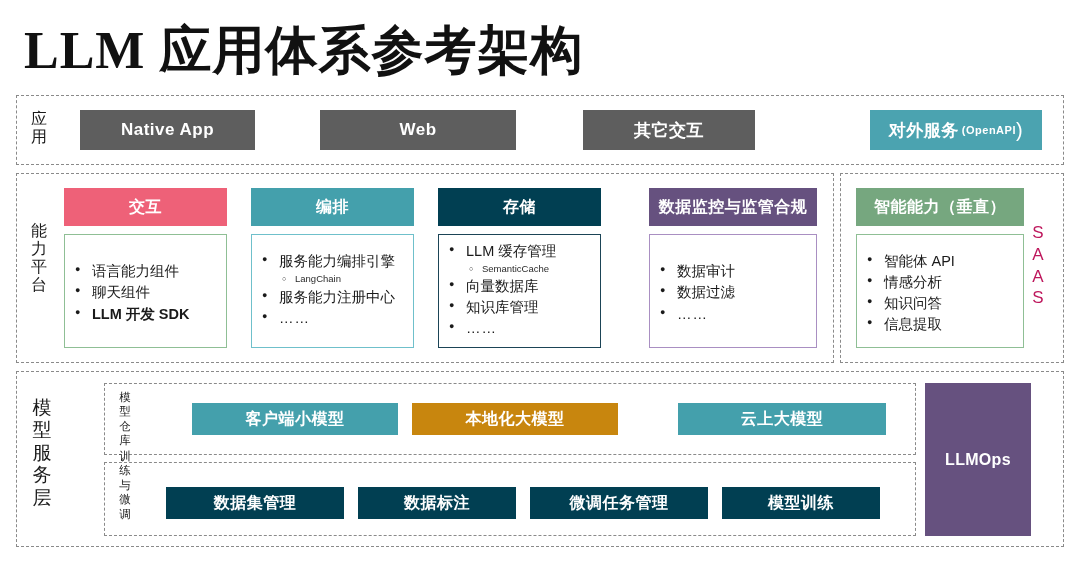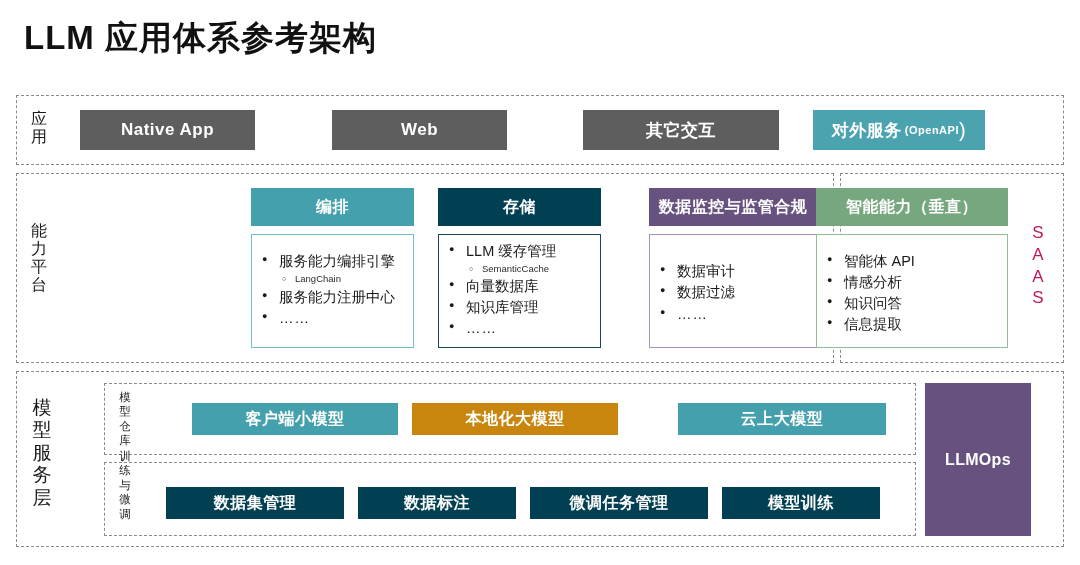--- a/index.html
+++ b/index.html
@@ -7,23 +7,23 @@
     width: 1080px; height: 565px;
     background: #ffffff;
     font-family: "Liberation Sans", "DejaVu Sans", sans-serif;
     overflow: hidden;
   }
   .page { position: relative; width: 1080px; height: 565px; }
 
   
   .title {
     position: absolute; left: 24px; top: 16px;
-    font-family: Liberation Sans, sans-serif;
+    font-family: Liberation Serif, serif;
     font-weight: bold;
-    font-size: 33px;
+    font-size: 52px;
     letter-spacing: 1px;
     color: #111111;
     white-space: nowrap;
   }
 
   
   .row-frame {
     position: absolute;
     border: 1.5px dashed #8a8a8a;
     background: #ffffff;
@@ -47,23 +47,23 @@
   #label-model { left: 30px; top: 397px; font-size: 19px; line-height: 1.18; width: 24px; }
 
   
   .app-box {
     position: absolute; top: 110px; height: 40px;
     display: flex; align-items: center; justify-content: center;
     color: #ffffff; font-weight: bold; font-size: 17px;
     letter-spacing: .5px;
   }
   #app-native { left: 80px;  width: 175px; background: #5e5e5e; }
-  #app-web    { left: 332px; width: 175px; background: #5e5e5e; }
-  #app-other  { left: 583px; width: 196px; background: #5e5e5e; }
-  #app-openapi{ left: 813px; width: 172px; background: #4BA3B0; }
+  #app-web    { left: 320px; width: 196px; background: #5e5e5e; }
+  #app-other  { left: 583px; width: 172px; background: #5e5e5e; }
+  #app-openapi{ left: 870px; width: 172px; background: #4BA3B0; }
   #app-openapi .sub { font-size: 11px; font-weight: bold; margin-left: 3px; }
   #app-openapi .paren { font-size: 20px; font-weight: normal; }
 
   
   .cap-col { position: absolute; top: 188px; width: 163px; }
   #cap-col-0 { left: 64px; }
   #cap-col-1 { left: 251px; }
   #cap-col-2 { left: 438px; }
   #cap-col-3 { left: 649px; width: 168px; }
 
@@ -176,20 +176,30 @@
   </div>
   <div class="app-box" id="app-openapi">
     <span>对外服务</span>
     <span class="sub">(OpenAPI</span>
     <span class="paren">)</span>
   </div>
 
   <div class="row-frame" id="row-cap"></div>
   <div class="vlabel" id="label-cap">能力平台</div>
 
+  <div class="cap-col" id="cap-col-0">
+    <div class="cap-head h-pink">交互</div>
+    <div class="cap-body b-green">
+      <ul>
+        <li>语言能力组件</li>
+        <li>聊天组件</li>
+        <li class="bold">LLM 开发 SDK</li>
+      </ul>
+    </div>
+  </div>
 
   <div class="cap-col" id="cap-col-1">
     <div class="cap-head h-teal">编排</div>
     <div class="cap-body b-teal tight">
       <ul>
         <li>服务能力编排引擎</li>
         <li class="sub">LangChain</li>
         <li>服务能力注册中心</li>
         <li class="dots">……</li>
       </ul>
@@ -214,21 +224,21 @@
     <div class="cap-body b-purple">
       <ul>
         <li>数据审计</li>
         <li>数据过滤</li>
         <li class="dots">……</li>
       </ul>
     </div>
   </div>
 
   <div class="row-frame" id="row-saas"></div>
-  <div class="cap-col" id="cap-col-saas" style="left:816px; top:188px; width:192px;">
+  <div class="cap-col" id="cap-col-saas" style="left:856px; top:188px; width:168px;">
     <div class="cap-head h-green">智能能力（垂直）</div>
     <div class="cap-body b-green">
       <ul>
         <li>智能体 API</li>
         <li>情感分析</li>
         <li>知识问答</li>
         <li>信息提取</li>
       </ul>
     </div>
   </div>

